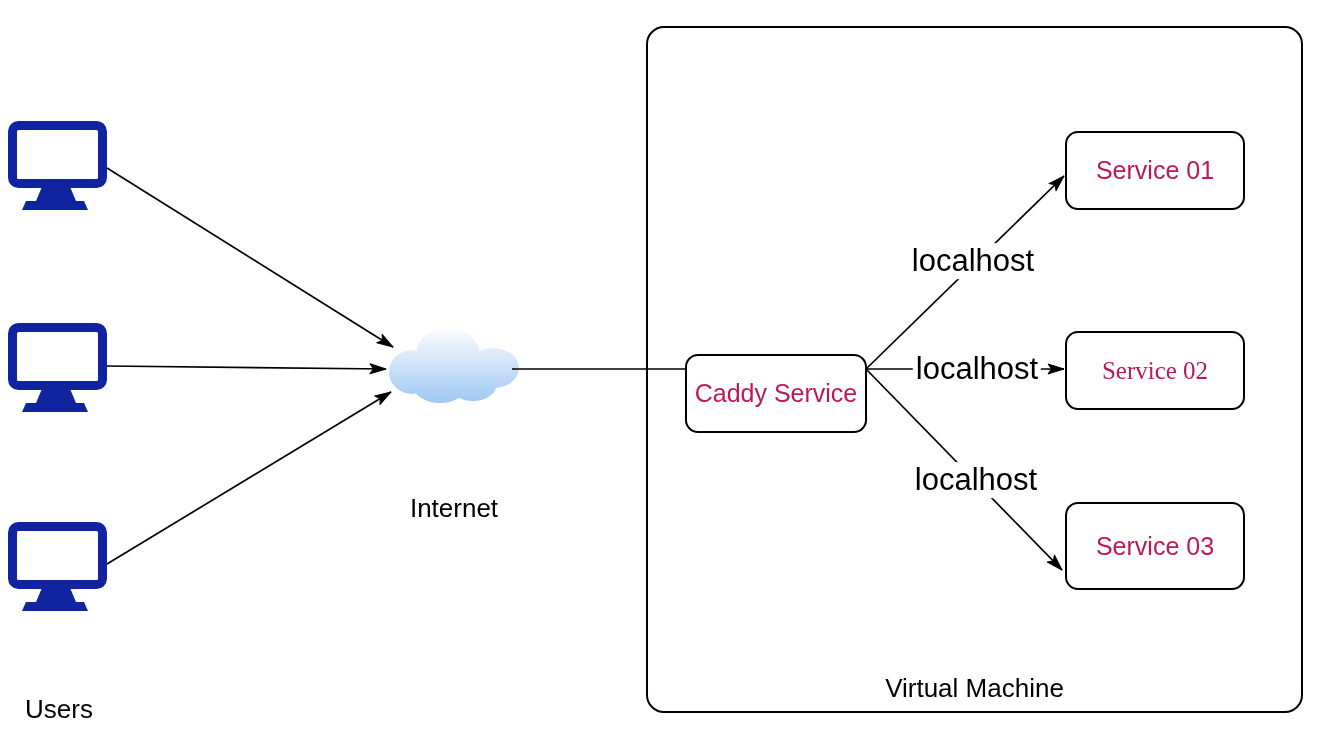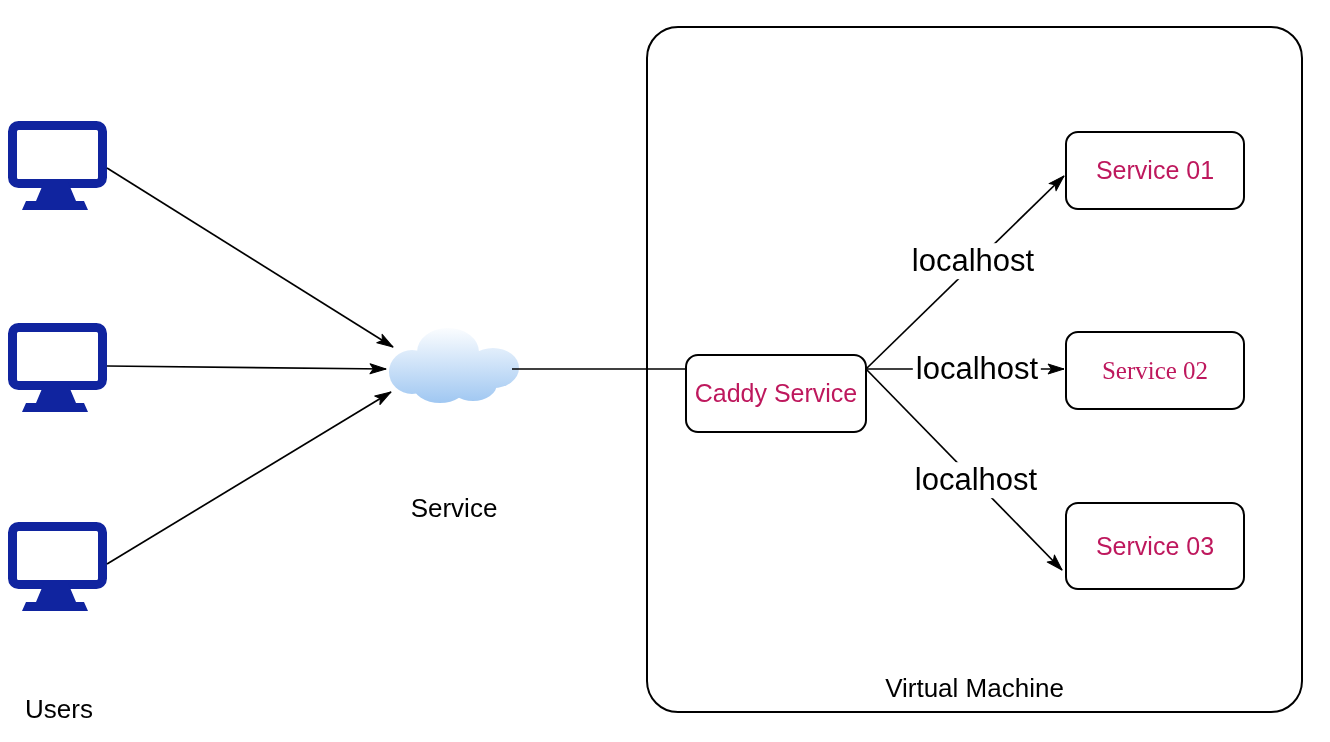--- a/index.html
+++ b/index.html
@@ -24,21 +24,21 @@
     height: 742px;
   }
   .vm-container {
     position: absolute;
     left: 646px;
     top: 26px;
     width: 657px;
     height: 687px;
     box-sizing: border-box;
     border: 2px solid #000000;
-    border-radius: 32px;
+    border-radius: 18px;
     background: transparent;
   }
   .vm-label {
     position: absolute;
     left: 0;
     right: 0;
     bottom: 8px;
     text-align: center;
     font-size: 26px;
     line-height: 1.1;
@@ -134,16 +134,16 @@
 
   <div class="node node-caddy">Caddy Service</div>
   <div class="node node-svc1">Service 01</div>
   <div class="node node-svc2">Service 02</div>
   <div class="node node-svc3">Service 03</div>
 
   <div class="edge-label lbl-localhost1">localhost</div>
   <div class="edge-label lbl-localhost2">localhost</div>
   <div class="edge-label lbl-localhost3">localhost</div>
 
-  <div class="free-label lbl-internet">Service</div>
+  <div class="free-label lbl-internet">Internet</div>
   <div class="free-label lbl-users">Users</div>
 
 </div>
 
 </body></html>

